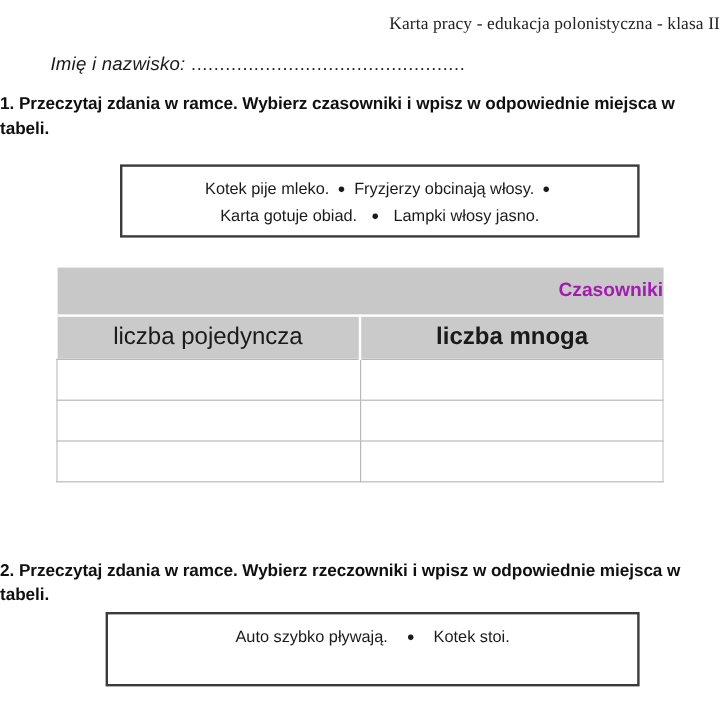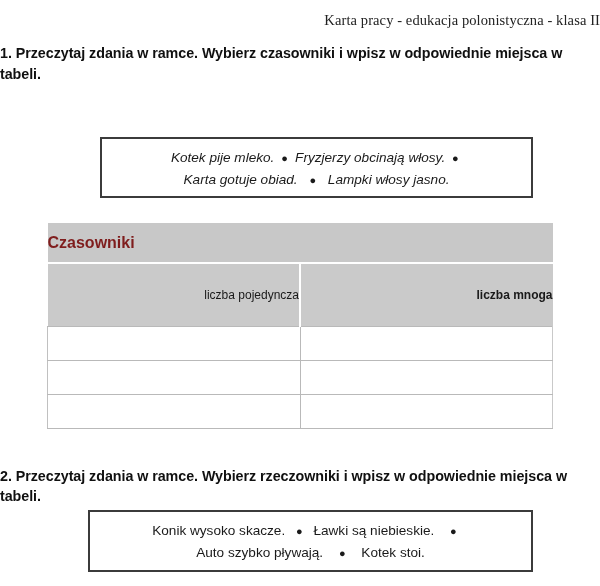--- a/index.html
+++ b/index.html
@@ -69,21 +69,20 @@
     box-sizing: border-box;
     padding: 8px 14px 10px 14px;
     text-align: center;
   }
   #sentence-box-1 {
     position: absolute;
     left: 100px;
     top: 137px;
     width: 433px;
     height: 61px;
-    font-style: italic;
   }
   #sentence-box-2 {
     position: absolute;
     left: 88px;
     top: 510px;
     width: 445px;
     height: 62px;
   }
   .sentence-row {
     font-size: 13.6px;
@@ -107,52 +106,56 @@
     border-collapse: collapse;
     table-layout: fixed;
   }
   .verbs-table td {
     padding: 0;
     box-sizing: border-box;
   }
   .tbl-title-cell {
     background: #c8c8c8;
     height: 40px;
-    text-align: left;
+    text-align: right;
     vertical-align: middle;
     font-weight: bold;
     font-size: 16px;
-    color: #7f1d1d;
+    color: #a21caf;
     border-bottom: 2px solid #ffffff;
   }
   .tbl-subhead-cell {
     background: #cacaca;
-    height: 63px;
-    text-align: right;
+    height: 36px;
+    text-align: center;
     vertical-align: middle;
-    font-size: 12px;
+    font-size: 20px;
     color: #1a1a1a;
     border-right: 2px solid #ffffff;
   }
   .tbl-subhead-cell.last { border-right: none; font-weight: bold; }
   .tbl-blank-cell {
     background: #ffffff;
     height: 34px;
     border: 1px solid #b9b9b9;
   }
   .tbl-blank-cell.col-left { border-left: 1px solid #c0c0c0; }
   .tbl-blank-cell.col-right { border-right: 1px solid #c9c9c9; }
 </style>
 </head>
 <body>
 
 <div class="page">
 
   <div class="doc-title">Karta pracy - edukacja polonistyczna - klasa II</div>
 
+  <div class="name-line">
+    <span>Imię i nazwisko:</span>
+    <span class="name-dots">................................................</span>
+  </div>
 
   <div class="instruction" id="instruction-1">1. Przeczytaj zdania w ramce. Wybierz czasowniki i wpisz w odpowiednie miejsca w tabeli.</div>
 
   <div class="sentence-box" id="sentence-box-1">
     <div class="sentence-row">
       <span>Kotek pije mleko.</span>
       <span class="bullet-sep gap-sm">●</span>
       <span>Fryzjerzy obcinają włosy.</span>
       <span class="bullet-sep gap-sm">●</span>
     </div>
@@ -184,25 +187,19 @@
         <td class="tbl-blank-cell col-left"></td>
         <td class="tbl-blank-cell col-right"></td>
       </tr>
     </tbody>
   </table>
 
   <div class="instruction" id="instruction-2" style="position:absolute; left:0; top:458px; width:600px;">2. Przeczytaj zdania w ramce. Wybierz rzeczowniki i wpisz w odpowiednie miejsca w tabeli.</div>
 
   <div class="sentence-box" id="sentence-box-2">
     <div class="sentence-row">
-      <span>Konik wysoko skacze.</span>
-      <span class="bullet-sep" style="padding:0 7px;">●</span>
-      <span>Ławki są niebieskie.</span>
-      <span class="bullet-sep" style="padding:0 12px;">●</span>
-    </div>
-    <div class="sentence-row">
       <span>Auto szybko pływają.</span>
       <span class="bullet-sep" style="padding:0 12px;">●</span>
       <span>Kotek stoi.</span>
     </div>
   </div>
 
 </div>
 
 </body></html>

